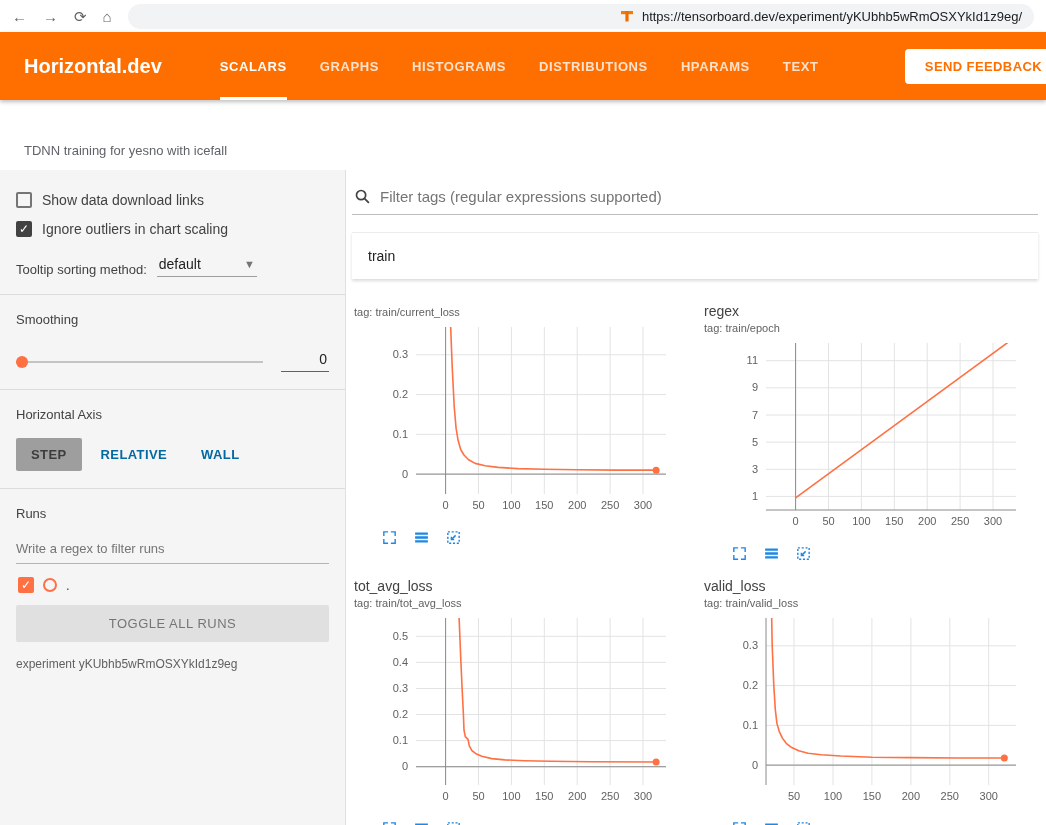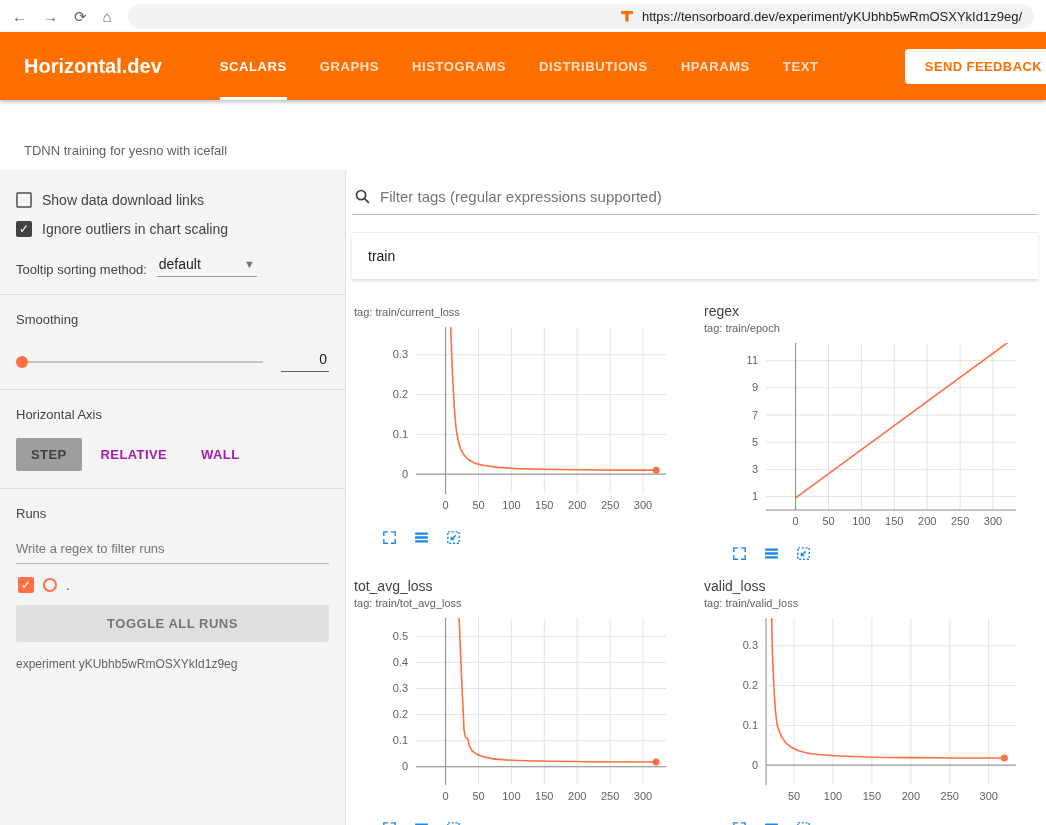--- a/index.html
+++ b/index.html
@@ -58,32 +58,32 @@
   .side-label { font-size:13px; color:#424242; }
   .slider-row { display:flex; align-items:center; gap:18px; margin-top:24px; }
   .slider-track { flex:1; height:2px; background:#c4c4c4; position:relative;
     cursor:pointer; }
   .slider-thumb { position:absolute; left:0; top:-5px; width:12px; height:12px;
     border-radius:50%; background:#ff7043; cursor:grab; }
   .smoothing-value { width:48px; border-bottom:1px solid #616161;
     text-align:right; font-size:14px; color:#212121; padding:0 2px 4px 0; }
   .axis-buttons { display:flex; gap:4px; align-items:center; margin-top:16px; }
   .axis-btn { font-size:13px; font-weight:bold; letter-spacing:0.4px;
-    color:#a21caf; padding:9px 15px; border-radius:2px; cursor:pointer; }
+    color:#0369a1; padding:9px 15px; border-radius:2px; cursor:pointer; }
   .axis-btn.active { background:#9e9e9e; color:#3d3d3d; }
   .runs-input { width:100%; border:none; border-bottom:1px solid #b5b5b5;
     background:transparent; font-size:13px; color:#424242; outline:none;
     padding:6px 0 7px; margin-top:14px; }
   .runs-input::placeholder { color:#757575; }
   .run-row { display:flex; align-items:center; gap:9px; margin:13px 0 12px 2px; }
   .run-circle { width:14px; height:14px; min-width:14px; border-radius:50%;
     border:2px solid #ff7043; cursor:pointer; }
   .run-name { font-size:13px; color:#424242; }
   .toggle-btn { width:100%; background:#e0e0e0; border:none; color:#757575;
-    font-size:13px; font-weight:bold; letter-spacing:0.5px; padding:11px 0;
+    font-size:13px; font-weight:normal; letter-spacing:0.5px; padding:11px 0;
     border-radius:2px; cursor:pointer; font-family:inherit; }
   .experiment-label { font-size:12px; color:#616161; margin-top:15px; }
 
   
   .filter-row { display:flex; align-items:center; gap:9px;
     padding:0 0 9px 2px; border-bottom:1px solid #bdbdbd; }
   .filter-input { border:none; outline:none; flex:1; font-size:15px;
     color:#424242; background:transparent; }
   .filter-input::placeholder { color:#757575; }
   .train-card { margin-top:17px; background:#fff; }

